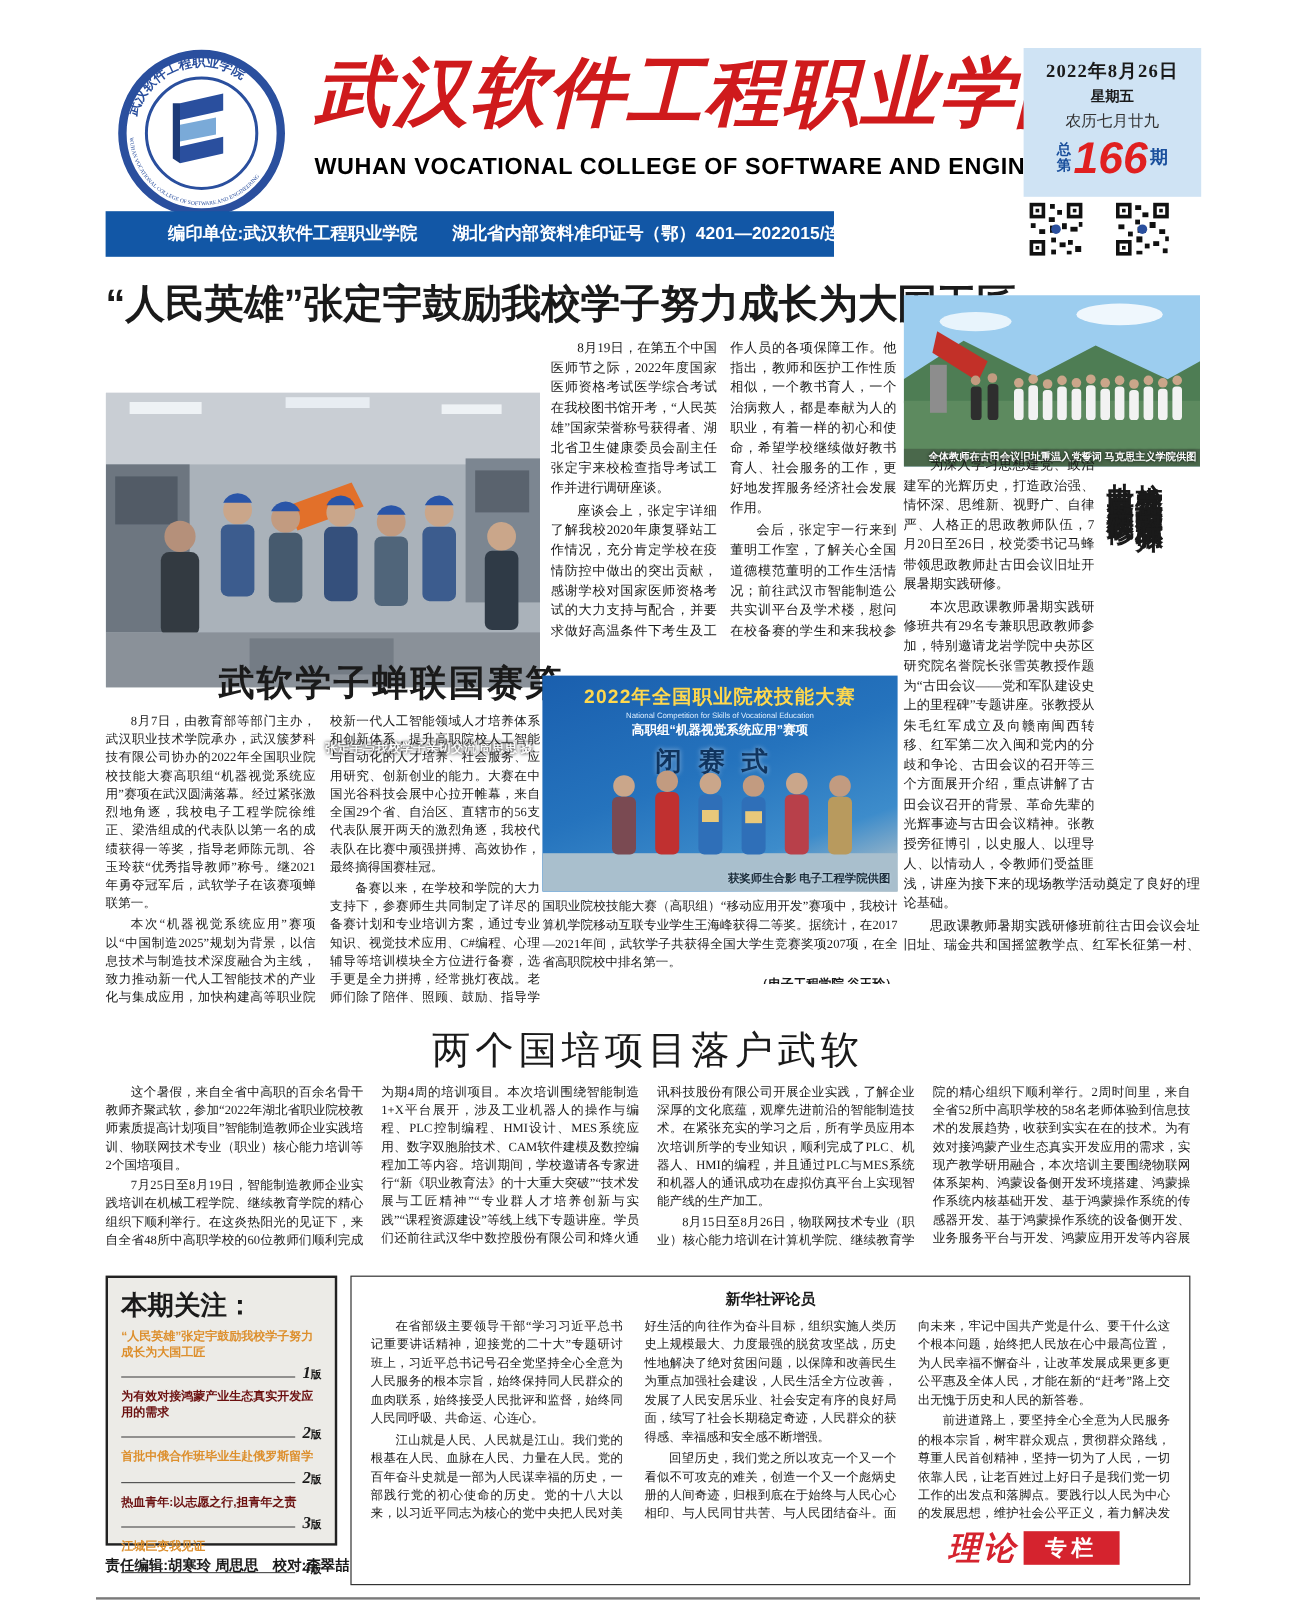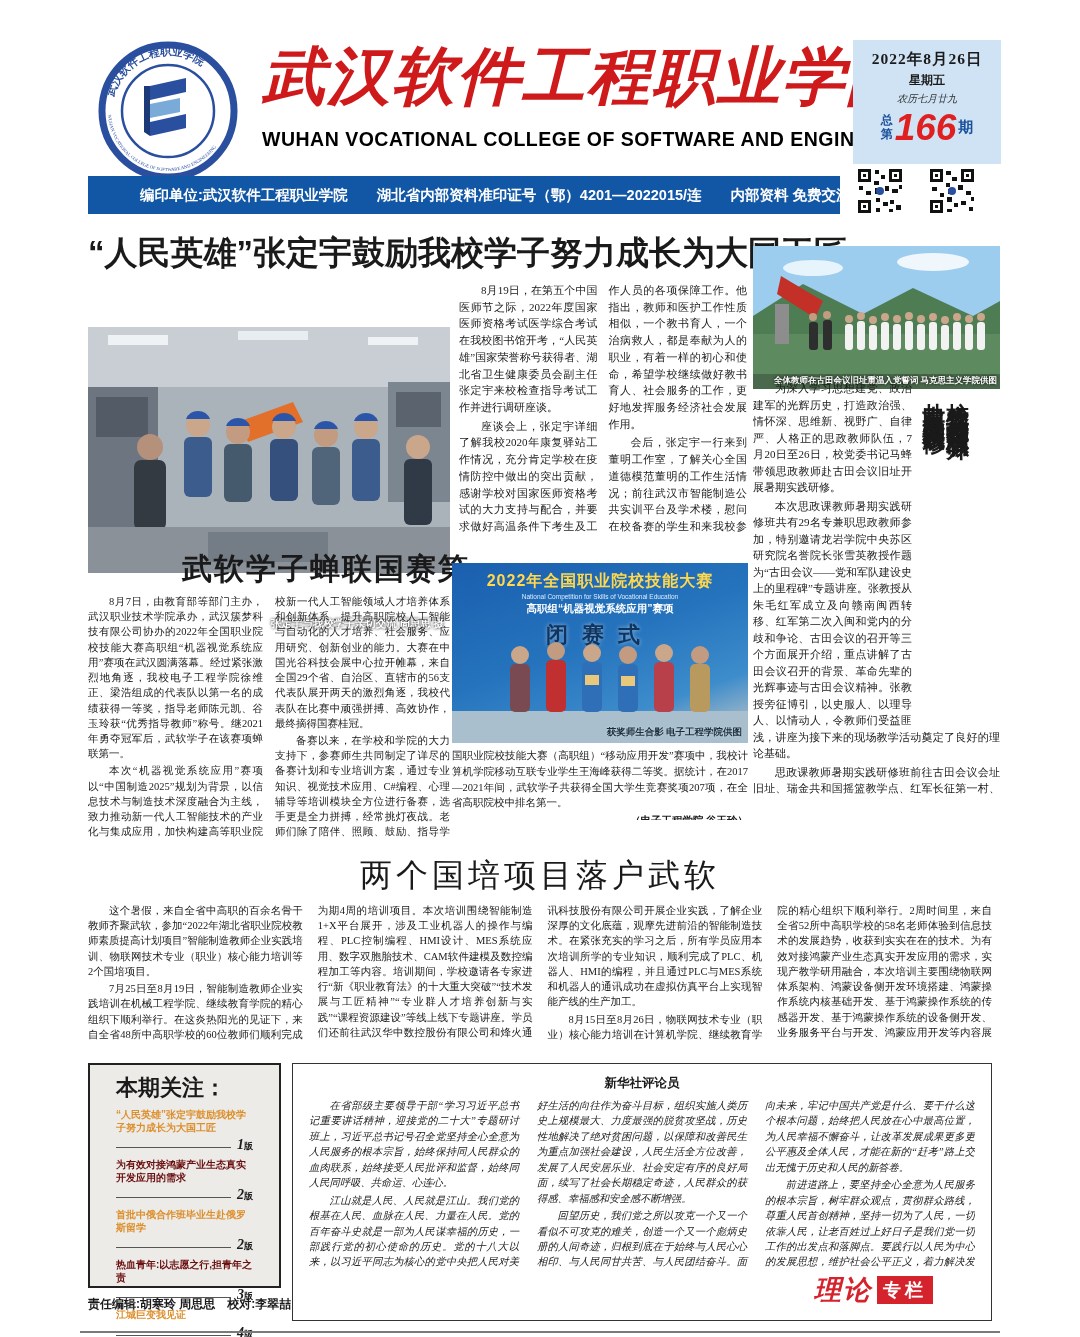--- a/index.html
+++ b/index.html
@@ -15,29 +15,29 @@
   #logo{left:92px;top:40px;width:152px;height:142px;}
   #title-cn{left:262px;top:34px;width:596px;text-align:center;color:#cf1a1c;
             font-size:63px;font-weight:900;font-style:italic;letter-spacing:2px;
             font-family:"DejaVu Serif",serif;white-space:nowrap;}
   #title-en{left:262px;top:128px;width:596px;text-align:center;color:#000;
             font-size:19.5px;font-weight:900;letter-spacing:0.5px;white-space:nowrap;}
   #date-box{left:853px;top:40px;width:148px;height:124px;background:#cfe3f4;text-align:center;
             padding-top:9px;box-sizing:border-box;}
   #date-line1{font-size:15.5px;font-weight:bold;letter-spacing:1px;}
   #date-line2{font-size:12px;font-weight:bold;margin-top:2px;}
-  #date-line3{font-size:10px;color:#333;margin-top:3px;font-style:italic;}
+  #date-line3{font-size:13px;color:#333;margin-top:3px;}
   #issue-row{display:flex;justify-content:center;align-items:center;margin-top:3px;}
   #issue-prefix{display:flex;flex-direction:column;color:#1a4f9c;font-size:12px;font-weight:900;line-height:1.1;}
   #issue-number{color:#e02020;font-size:37px;font-weight:900;font-style:italic;line-height:1;margin:0 2px;
                 font-family:"Liberation Sans",sans-serif;}
   #issue-suffix{color:#1a4f9c;font-size:15px;font-weight:900;}
   .qr{width:48px;height:48px;}
   #qr1{left:856px;top:167px;} #qr2{left:928px;top:167px;}
-  #info-bar{left:88px;top:176px;width:752px;height:38px;background:#1257a6;color:#fff;
+  #info-bar{left:88px;top:176px;width:607px;height:38px;background:#1257a6;color:#fff;
             font-size:14.5px;font-weight:bold;line-height:38px;padding-left:52px;box-sizing:border-box;
             white-space:nowrap;}
 
   
   #a1-headline{left:88px;top:231px;width:660px;text-align:center;font-size:33px;font-weight:900;
                letter-spacing:0px;white-space:nowrap;}
   #photo1{left:88px;top:287px;width:362px;height:308px;overflow:hidden;margin-top:40px;}
   .photo-caption{position:absolute;right:6px;bottom:4px;color:#fff;font-size:10.5px;
                  text-shadow:0 0 3px #000;font-weight:bold;}
   #a1-text{left:459px;top:282px;width:288px;height:254px;column-count:2;column-gap:11px;
@@ -69,42 +69,42 @@
   #a2-cont{left:452px;top:748px;width:296px;height:72px;font-size:10.5px;line-height:1.5;overflow:hidden;}
 
   
   #a4-headline{left:88px;top:854px;width:904px;text-align:center;font-size:32px;font-weight:400;
                letter-spacing:4px;}
   #a4-text{left:88px;top:903px;width:904px;height:150px;column-count:4;column-gap:15px;
            font-size:10.5px;line-height:1.45;overflow:hidden;}
 
   
   #focus-box{left:88px;top:1063px;width:193px;height:225px;background:#ecebe7;border:2px solid #222;
-             box-sizing:border-box;padding:8px 26px;}
+             box-sizing:border-box;padding:8px 11px;}
   #focus-title{font-size:22px;font-weight:900;margin-bottom:6px;}
   .focus-item-text{font-size:10px;font-weight:bold;line-height:1.25;}
   .fi-orange{color:#dd8f2d;} .fi-dark{color:#6b1010;}
   .focus-line{display:flex;align-items:flex-end;margin:3px 0 6px 0;}
   .focus-rule{flex:1;border-bottom:1.5px solid #555;margin-bottom:5px;}
   .focus-page{margin-left:6px;font-style:italic;font-size:14px;font-weight:bold;
               font-family:"Liberation Serif",serif;}
   .focus-page .ban{font-size:9px;font-style:normal;}
   #editors-line{left:88px;top:1296px;width:260px;font-size:12px;font-weight:bold;}
 
   
   #editorial-box{left:292px;top:1063px;width:700px;height:258px;border:1.5px solid #333;
                  box-sizing:border-box;padding:8px 16px;}
   #ed-headline{text-align:center;font-size:28px;font-weight:900;letter-spacing:1px;}
   #ed-author{text-align:center;font-size:12.5px;font-weight:bold;margin:3px 0 6px 0;}
   #ed-text{column-count:3;column-gap:18px;font-size:10.3px;line-height:1.5;height:172px;
-           overflow:hidden;font-style:italic;}
+           overflow:hidden;}
   #theory-badge{position:absolute;right:58px;bottom:12px;display:flex;align-items:center;}
   #badge-part1{color:#d5232e;font-size:27px;font-weight:900;font-style:italic;letter-spacing:2px;
                font-family:"DejaVu Serif",serif;}
-  #badge-part2{background:#d5232e;color:#fff;font-size:18px;font-weight:900;padding:2px 6px;
+  #badge-part2{background:#d5232e;color:#fff;font-size:18px;font-weight:900;padding:2px 18px;
                margin-left:5px;letter-spacing:4px;font-family:"Liberation Sans",sans-serif;}
 
   #bottom-rule{left:80px;top:1331px;width:920px;height:2px;background:#7a7a7a;}
 </style>
 </head>
 <body>
 
 <div id="page">
 
   <div class="abs" id="logo">

